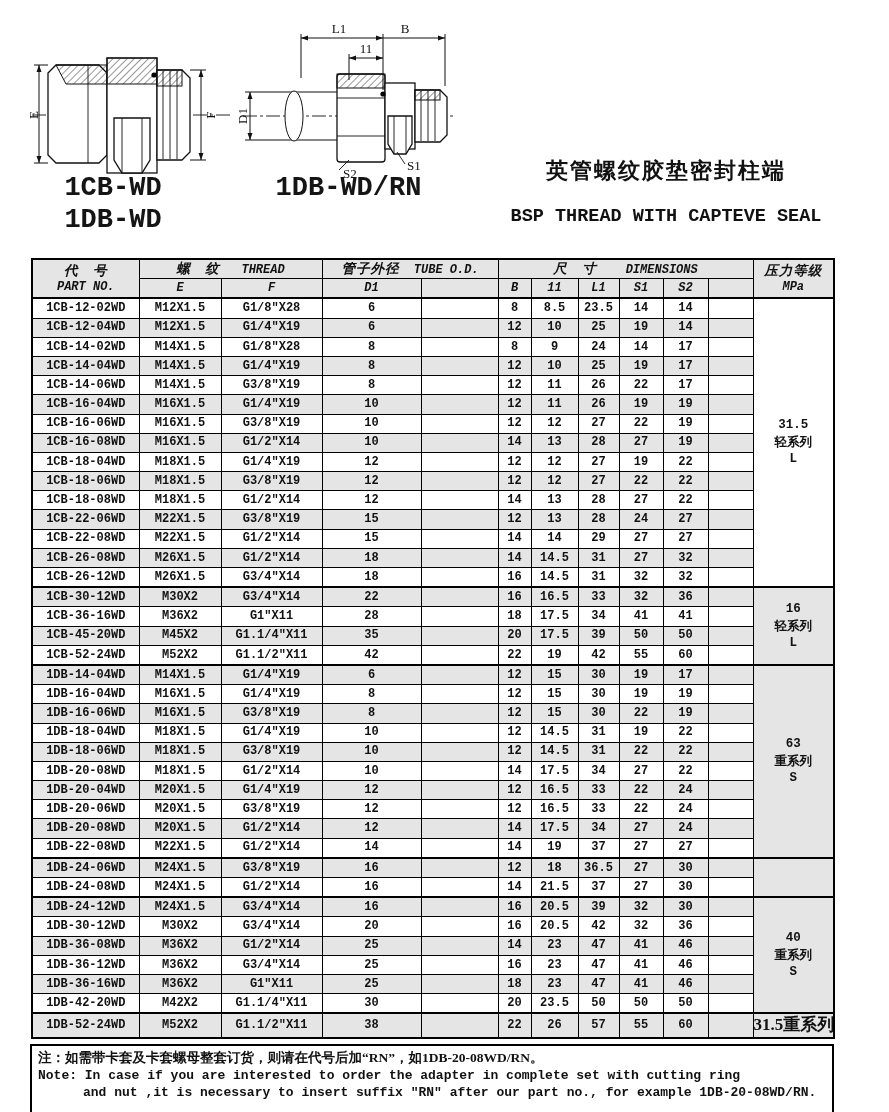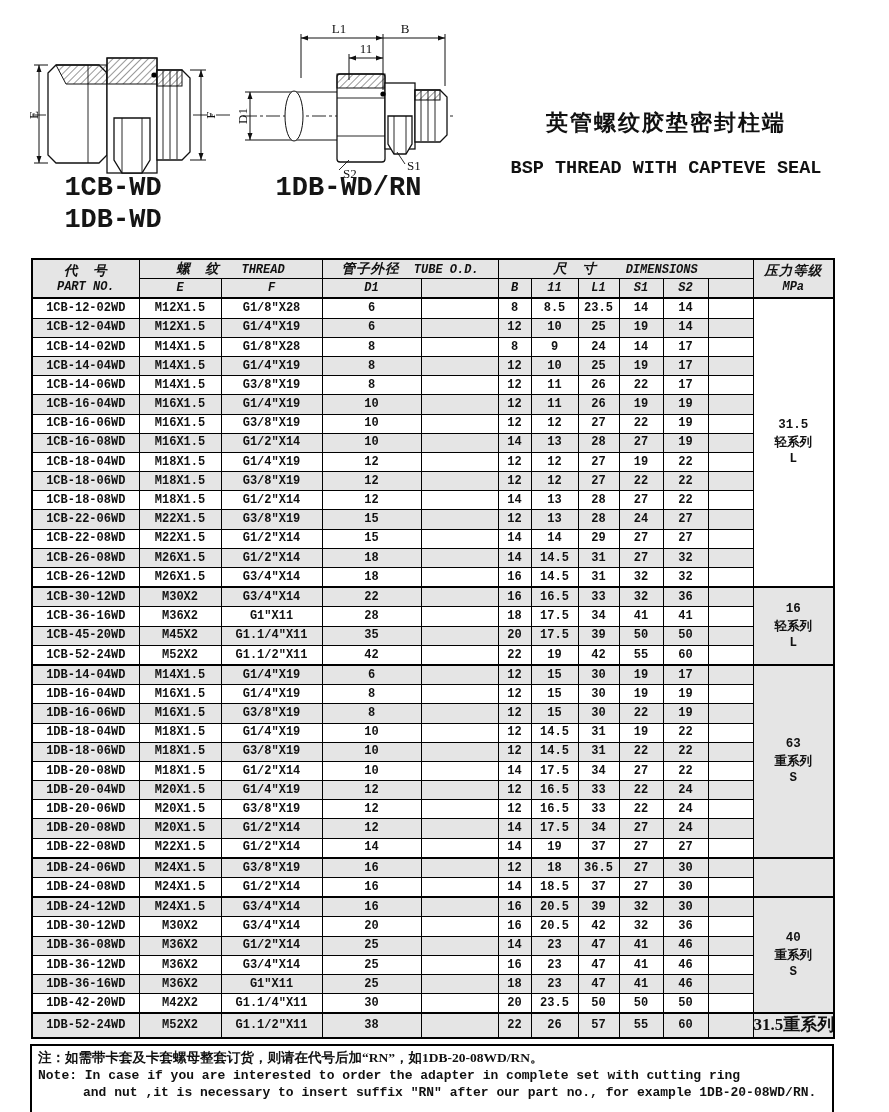--- a/index.html
+++ b/index.html
@@ -9,21 +9,21 @@
   
   .draw{position:absolute;}
   .draw-left{left:30px;top:42px;}
   .draw-right{left:237px;top:20px;}
   .models{position:absolute;text-align:center;font-weight:bold;font-size:27px;line-height:32px;
           letter-spacing:0px;color:#151515;}
   .models-left{left:33px;top:172px;width:160px;}
   .models-right{left:256px;top:172px;width:185px;}
   .title{position:absolute;left:446px;top:108px;width:440px;text-align:center;}
   .title-cn{font-size:22px;letter-spacing:2px;font-weight:bold;
-            font-family:"Liberation Serif","DejaVu Serif",serif;}
+            font-family:"Liberation Serif","DejaVu Serif",serif;margin-top:48px;}
   .title-en{font-size:18.5px;font-weight:bold;margin-top:20px;letter-spacing:0px;}
 
   
   table.spec{position:absolute;left:31px;top:258px;width:802px;border-collapse:collapse;
              table-layout:fixed;border:2.5px solid #000;font-size:12px;font-weight:bold;}
   table.spec td{border:1.4px solid #000;padding:0;text-align:center;vertical-align:middle;
                 height:18.2px;line-height:1.05;white-space:nowrap;overflow:hidden;}
   thead td{background:#e5e5e5;height:19px;font-style:italic;}
   thead tr.h2 td{border-bottom:2.5px solid #000;}
   .hcn{font-size:13.5px;font-family:"Liberation Serif","DejaVu Serif",serif;letter-spacing:1px;}
@@ -622,21 +622,21 @@
           <td></td>
           <td rowspan="2" class="pressure"></td>
         </tr>
         <tr>
           <td class="part">1DB-24-08WD</td>
           <td>M24X1.5</td>
           <td>G1/2″X14</td>
           <td>16</td>
           <td></td>
           <td>14</td>
-          <td>18.5</td>
+          <td>21.5</td>
           <td>37</td>
           <td>27</td>
           <td>30</td>
           <td></td>
         </tr>
         <tr class="alt gs">
           <td class="part">1DB-24-12WD</td>
           <td>M24X1.5</td>
           <td>G3/4″X14</td>
           <td>16</td>

